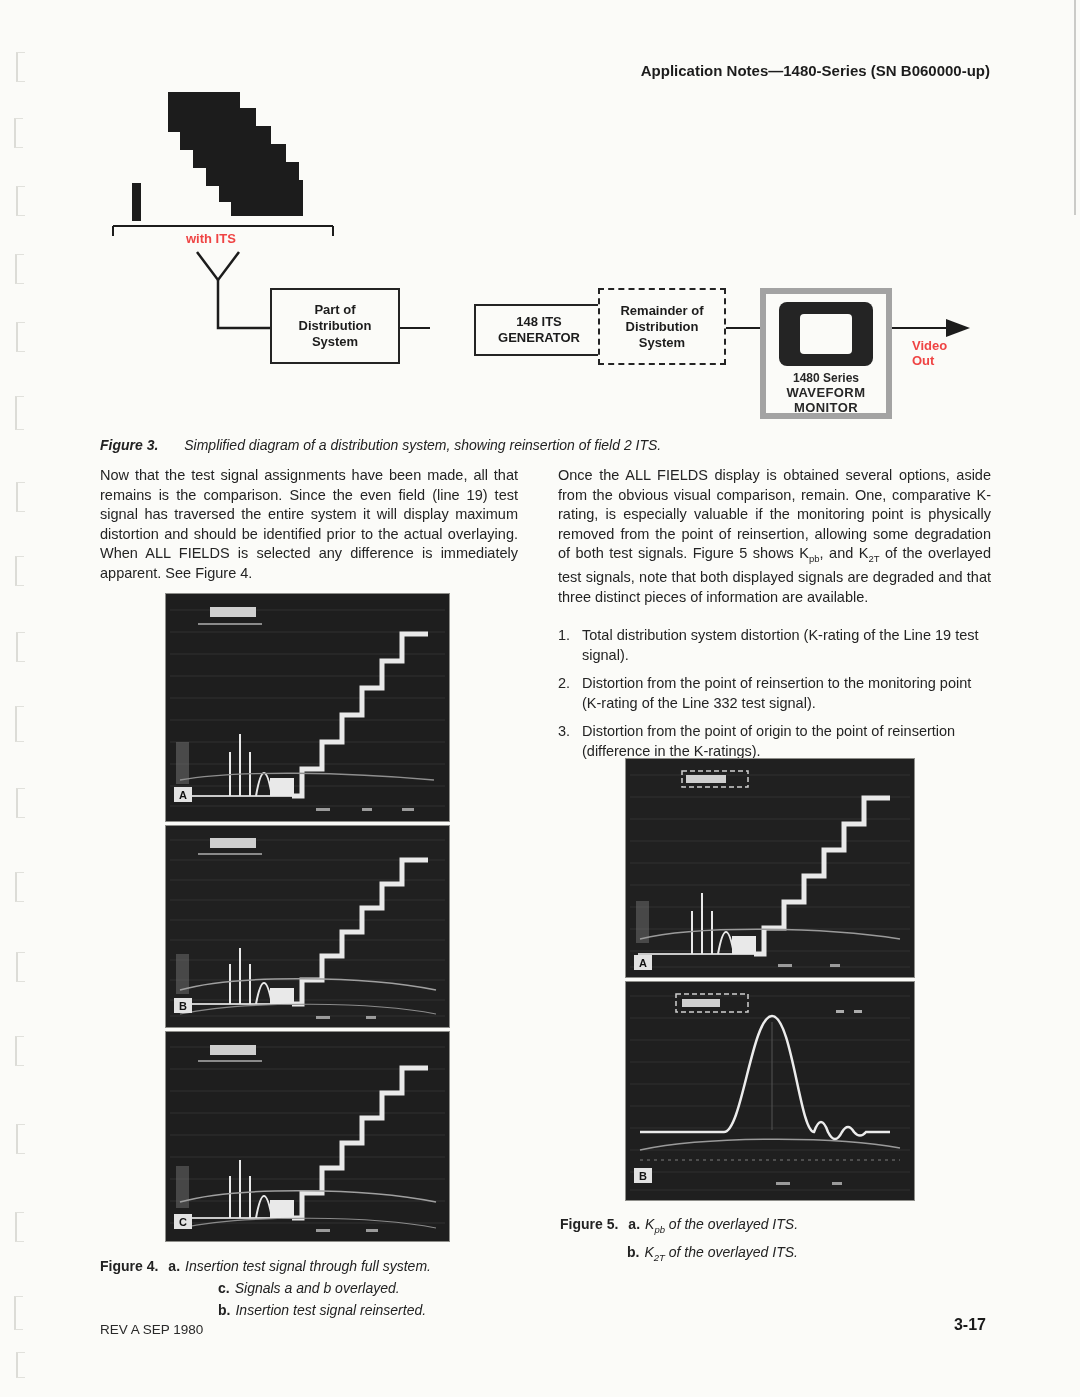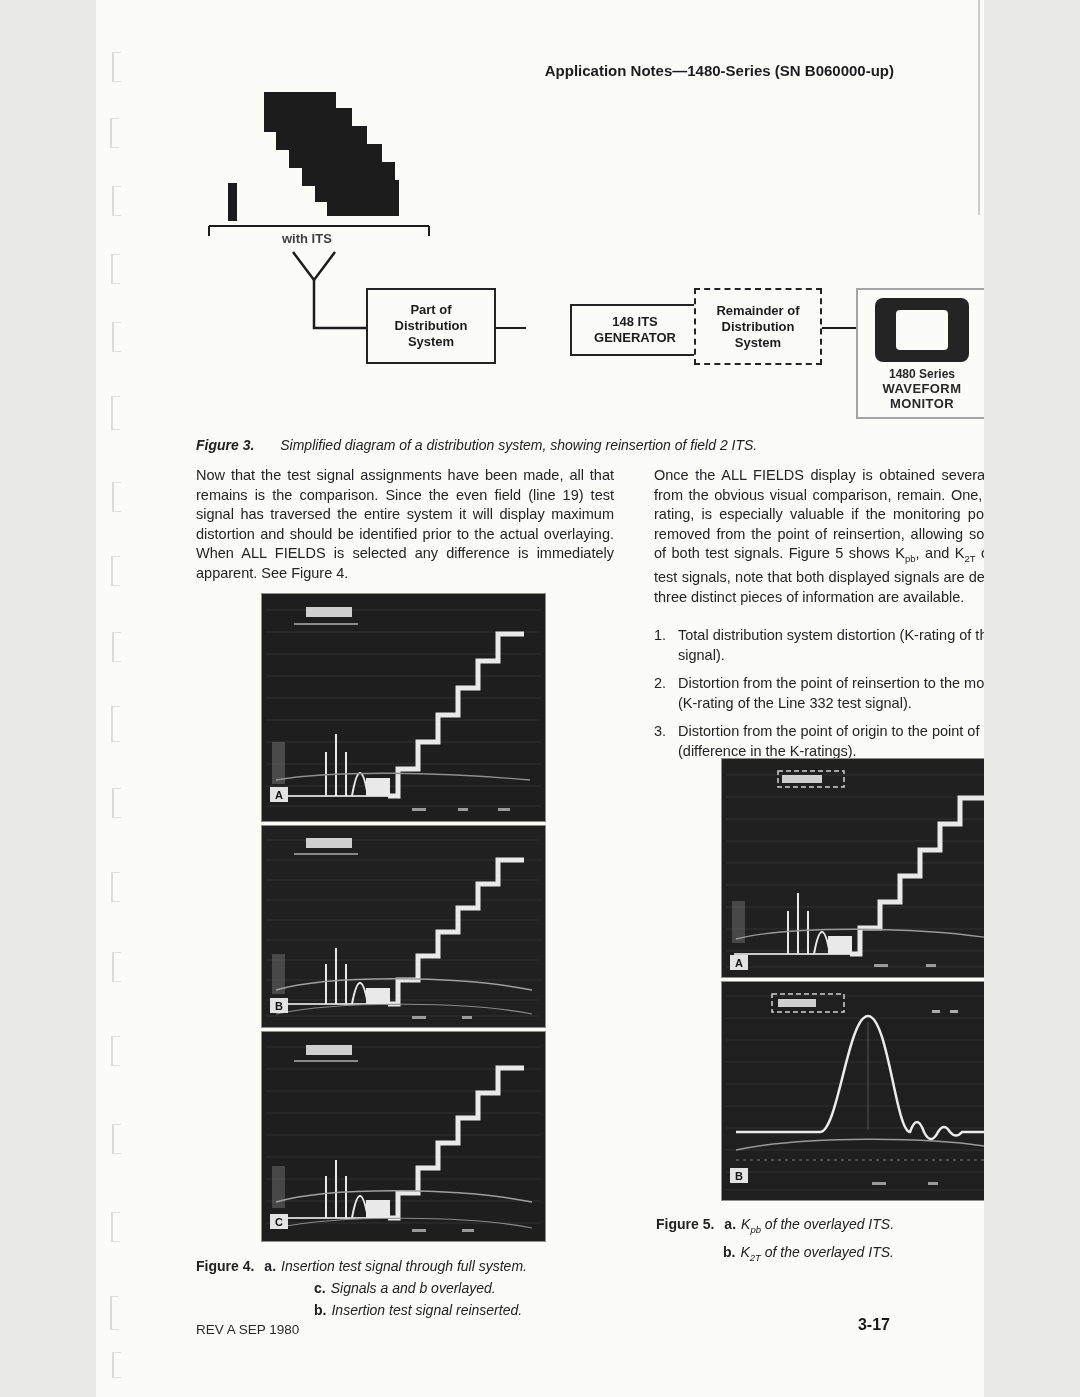--- a/index.html
+++ b/index.html
@@ -1,42 +1,42 @@
 <!DOCTYPE html>
 <html><head>
 <meta charset="utf-8">
 <style>
   * { margin:0; padding:0; box-sizing:border-box; }
   html,body { background:#e9e9e5; }
   .page {
-    position:relative; width:888px; height:1397px; margin:0 auto;
+    position:relative; width:1080px; height:1397px; margin:0 auto;
     background:#fbfbf8; color:#272727; overflow:hidden;
     font-family:"Liberation Sans", sans-serif;
     text-decoration:underline;
   }
 
   
   .artifact { position:absolute; width:9px; border-left:2px solid #d7d7d2;
     border-top:1px solid #ddddd8; border-bottom:1px solid #ddddd8; opacity:.85; }
   .edge-line { position:absolute; right:4px; top:0; width:2px; height:215px; background:#b7b7b3; opacity:.7; }
 
   .header-title { position:absolute; top:62px; right:90px; font-weight:bold; font-size:15px; color:#1c1c1c; }
 
   .diagram-svg { position:absolute; left:0; top:0; z-index:0; pointer-events:none; }
 
   .dbox {
     position:absolute; z-index:1; border:2px solid #242424; background:#fbfbf8;
     display:flex; align-items:center; justify-content:center; text-align:center;
     font-weight:bold; font-size:13px; line-height:16px; color:#1c1c1c; white-space:pre-line;
   }
   .dashed { border-style:dashed; }
-  .free-label { position:absolute; z-index:1; font-weight:bold; color:#404040; white-space:pre-line; }
+  .free-label { position:absolute; z-index:1; font-weight:bold; color:#ef4444; white-space:pre-line; }
 
   .monitor { position:absolute; left:760px; top:288px; width:132px; height:131px;
-    border:2px solid #a3a3a3; z-index:1; text-align:center; background:#fbfbf8; }
+    border:6px solid #a3a3a3; z-index:1; text-align:center; background:#fbfbf8; }
   .crt { margin:8px auto 5px; width:94px; height:64px; background:#242424; border-radius:8px;
     display:flex; align-items:center; justify-content:center; }
   .crt-screen { width:52px; height:40px; background:#fbfbf8; border-radius:4px; }
   .mon-series { font-weight:bold; font-size:12px; line-height:14px; }
   .mon-line { font-weight:bold; font-size:13px; line-height:15px; letter-spacing:.4px; }
 
   .fig3-caption { position:absolute; left:100px; top:437px; width:660px; font-size:14px; color:#222; }
   .fig3-caption .cap-label { font-weight:bold; font-style:italic; margin-right:22px; }
   .fig3-caption .cap-text { font-style:italic; }
 

